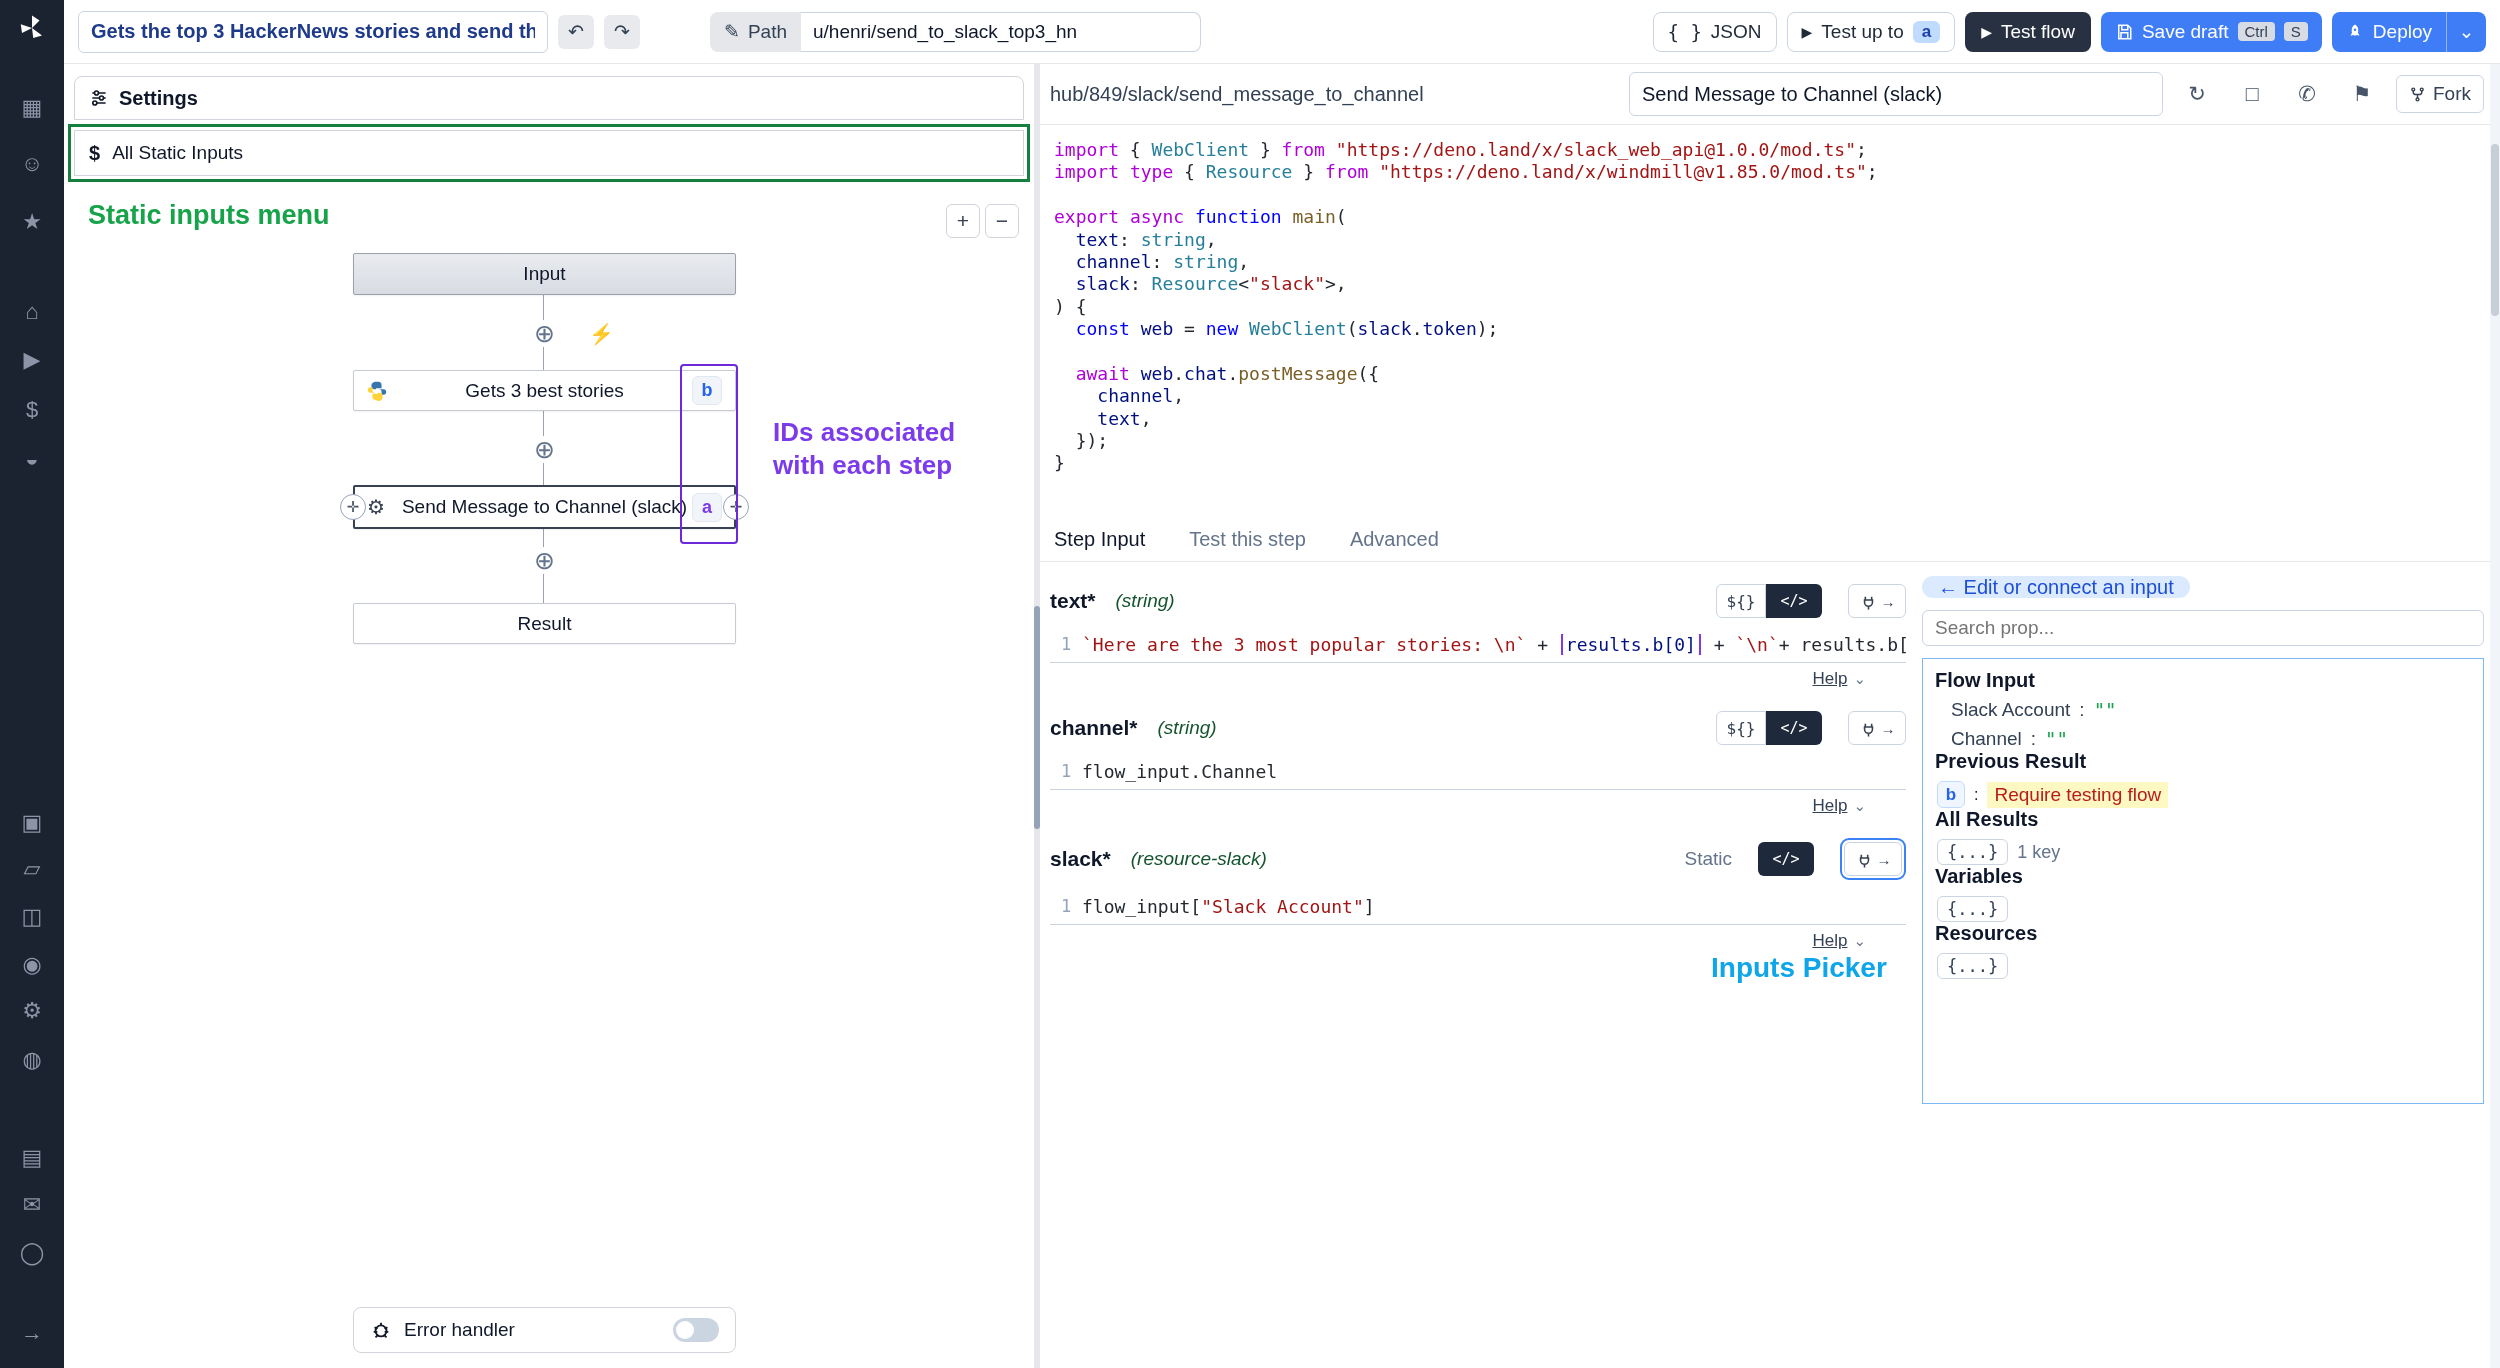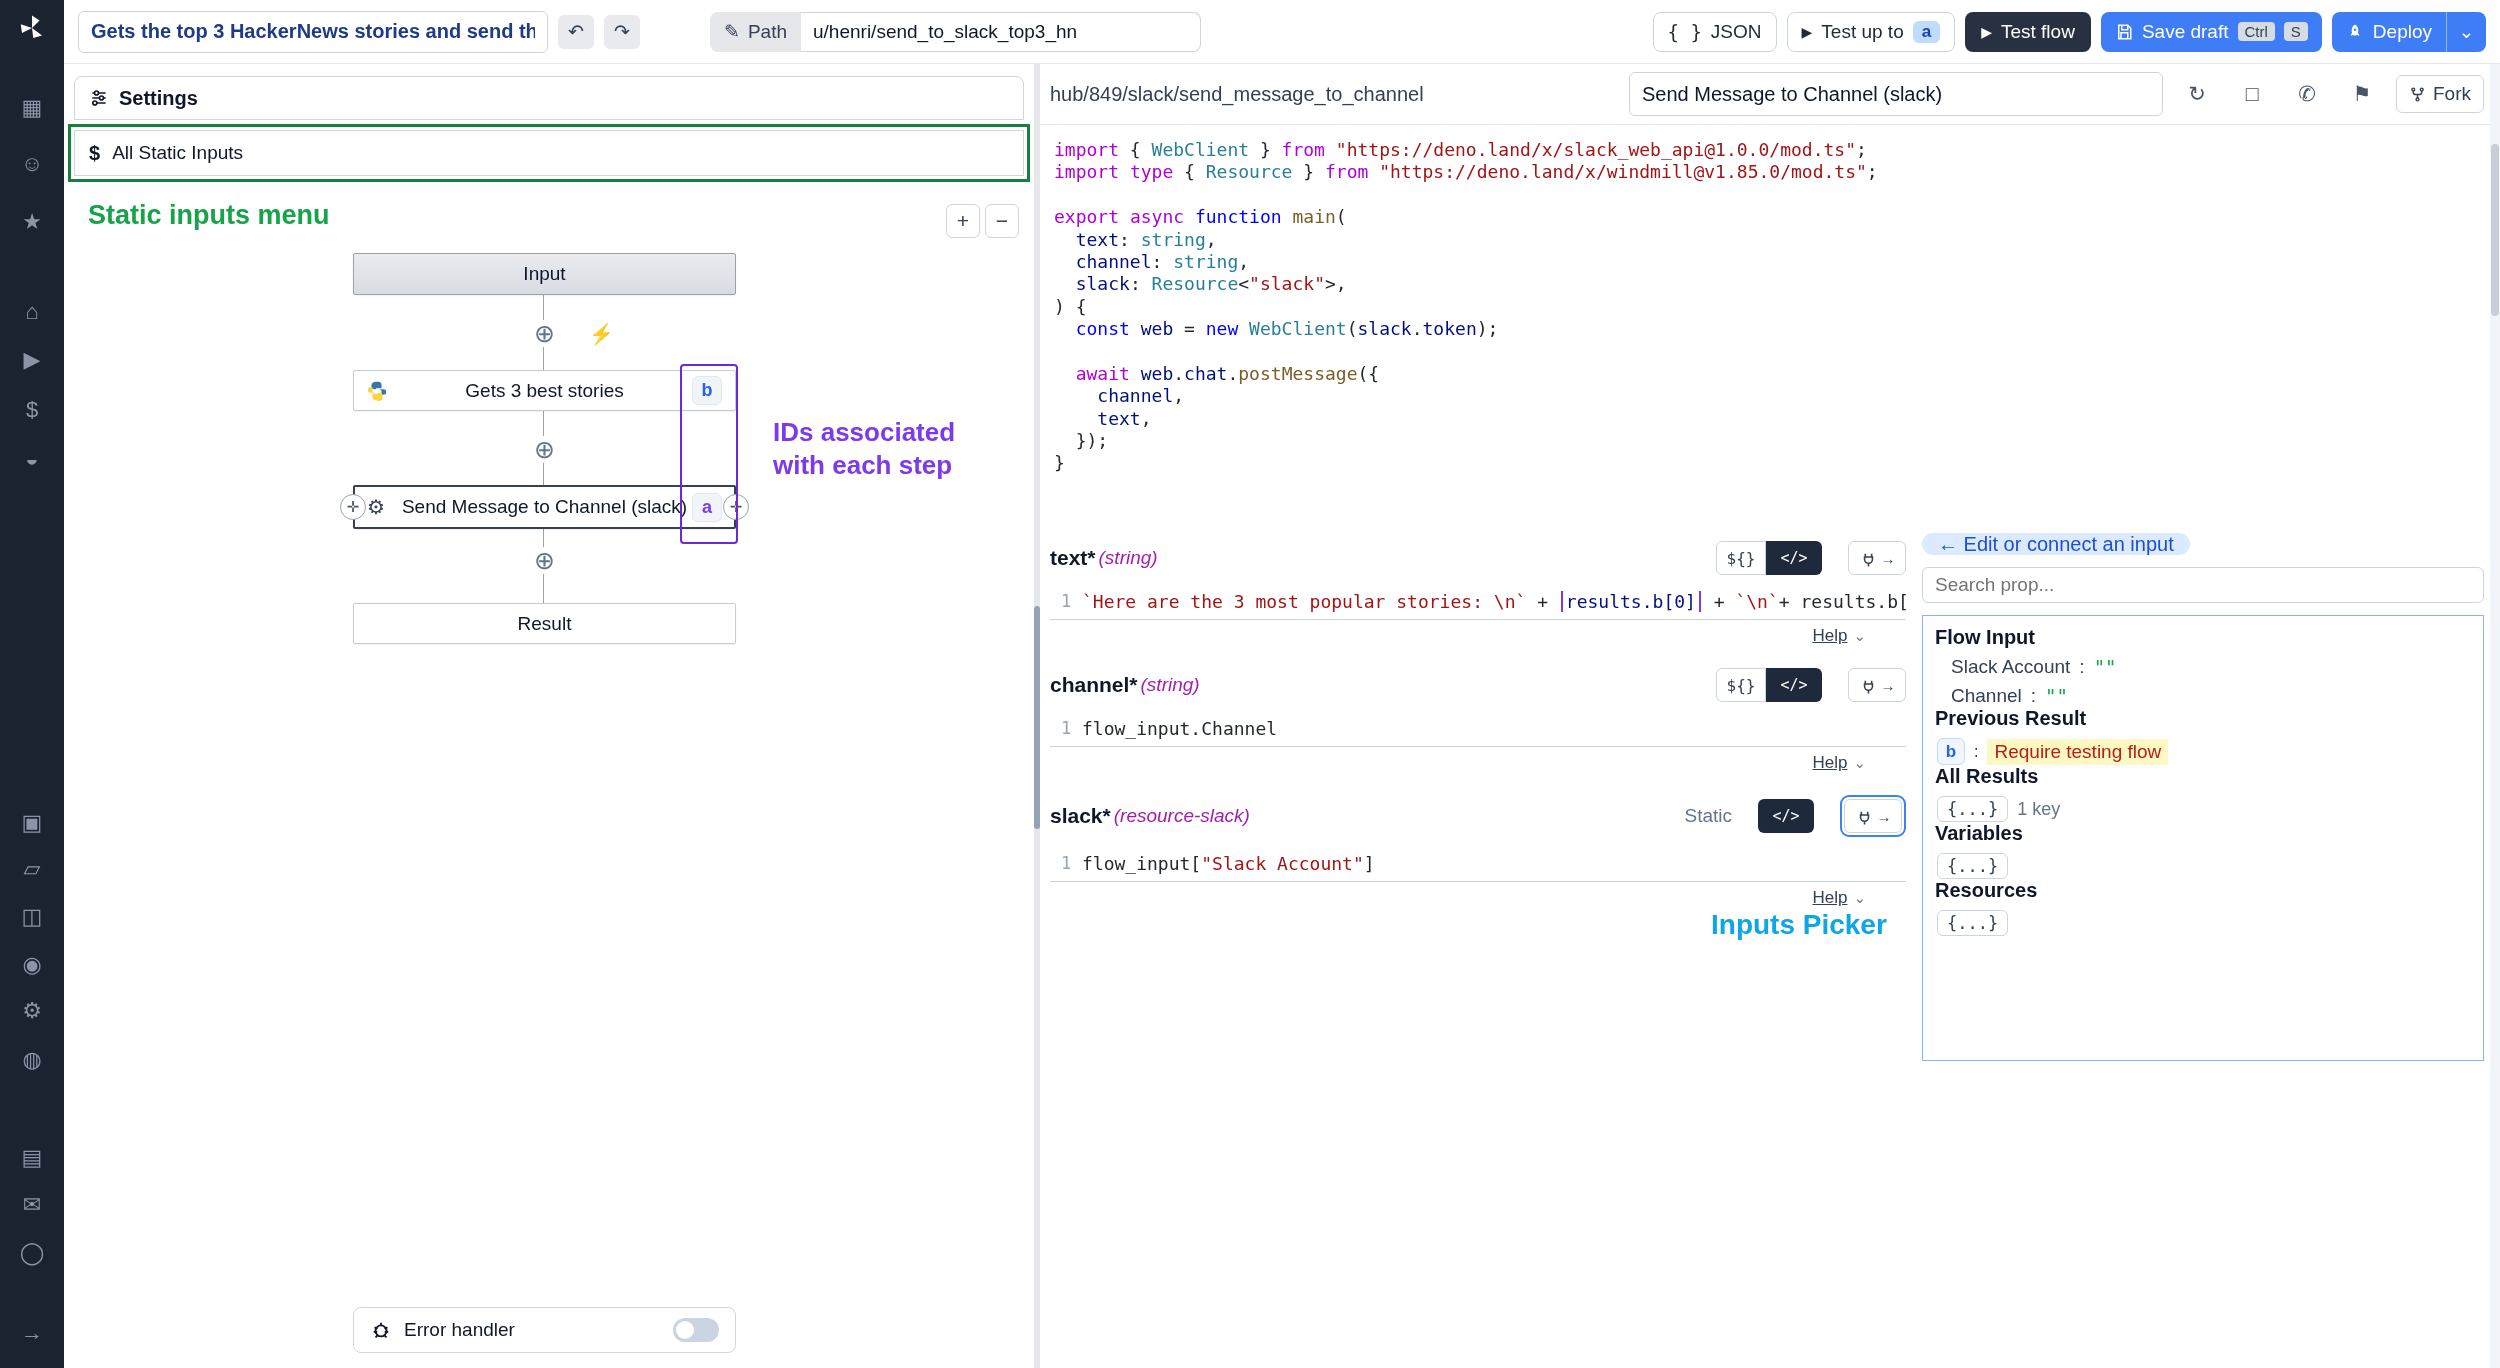--- a/index.html
+++ b/index.html
@@ -79,21 +79,21 @@
   .tok-fn{color:#795e26;} .tok-v{color:#001080;} .tok-pl{color:#24292f;}
   .tok-hl{color:#001080;border:2px solid #7c3aed;border-radius:3px;padding:0 3px;margin:0 2px;}
   .tabs{height:42px;flex:none;border-bottom:1px solid #e5e7eb;display:flex;align-items:flex-end;gap:44px;padding-left:14px;}
   .tab{font-size:20px;color:#64748b;padding-bottom:10px;cursor:pointer;}
   .tab.active{color:#0f172a;}
   .rp-body{flex:1;position:relative;padding-left:10px;}
   .fields{width:856px;}
   .field{margin-top:22px;}
   .field-head{display:flex;align-items:center;}
   .flabel{font-size:21px;font-weight:700;color:#0f172a;}
-  .ftype{font-style:italic;color:#a21caf;font-size:19px;margin-left:3px;}
+  .ftype{font-style:italic;color:#14532d;font-size:19px;margin-left:20px;}
   .static-word{color:#64748b;font-size:19px;}
   .fctrl{margin-left:auto;display:flex;align-items:center;gap:26px;}
   .btn-pair{display:flex;align-items:center;gap:0;}
   .dollar-btn{width:50px;height:34px;border:1px solid #cbd5e1;border-radius:6px 0 0 6px;display:flex;align-items:center;justify-content:center;font-family:"DejaVu Sans Mono",monospace;font-size:16px;color:#334155;background:#fff;cursor:pointer;box-sizing:border-box;}
   .code-btn{width:56px;height:34px;background:#1e293b;color:#fff;border:none;border-radius:0 6px 6px 0;display:flex;align-items:center;justify-content:center;font-family:"DejaVu Sans Mono",monospace;font-size:15px;cursor:pointer;}
   .code-btn.solo{border-radius:6px;}
   .plug-btn{width:58px;height:34px;border:1px solid #cbd5e1;border-radius:6px;display:flex;align-items:center;justify-content:center;gap:3px;background:#fff;color:#334155;cursor:pointer;box-sizing:border-box;font-size:15px;}
   .plug-outline{border:2px solid #3b82f6;border-radius:9px;padding:2px;}
   .mini-editor{margin-top:8px;display:flex;align-items:center;height:36px;border-bottom:1px solid #cbd5e1;}
   .gutter{width:32px;text-align:center;color:#94a3b8;font-family:"DejaVu Sans Mono",monospace;font-size:17px;flex:none;}
@@ -306,20 +306,25 @@
               <circle cx="18" cy="5" r="2"></circle>
               <circle cx="12" cy="19" r="2"></circle>
               <path d="M6 7v2c0 2 2 3 4 3h4c2 0 4-1 4-3V7M12 12v5"></path>
             </svg>
           <span>Fork</span>
         </button>
       </div>
 
       <div class="code-area"><div class="code-line"><span class="tok-k">import</span><span class="tok-pl"> { </span><span class="tok-t">WebClient</span><span class="tok-pl"> } </span><span class="tok-k">from</span><span class="tok-pl"> </span><span class="tok-str">"https://deno.land/x/slack_web_api@1.0.0/mod.ts"</span><span class="tok-pl">;</span></div><div class="code-line"><span class="tok-k">import</span><span class="tok-pl"> </span><span class="tok-k">type</span><span class="tok-pl"> { </span><span class="tok-t">Resource</span><span class="tok-pl"> } </span><span class="tok-k">from</span><span class="tok-pl"> </span><span class="tok-str">"https://deno.land/x/windmill@v1.85.0/mod.ts"</span><span class="tok-pl">;</span></div><div class="code-line">&nbsp;</div><div class="code-line"><span class="tok-k">export</span><span class="tok-pl"> </span><span class="tok-k">async</span><span class="tok-pl"> </span><span class="tok-s">function</span><span class="tok-pl"> </span><span class="tok-fn">main</span><span class="tok-pl">(</span></div><div class="code-line"><span class="tok-pl">  </span><span class="tok-v">text</span><span class="tok-pl">: </span><span class="tok-t">string</span><span class="tok-pl">,</span></div><div class="code-line"><span class="tok-pl">  </span><span class="tok-v">channel</span><span class="tok-pl">: </span><span class="tok-t">string</span><span class="tok-pl">,</span></div><div class="code-line"><span class="tok-pl">  </span><span class="tok-v">slack</span><span class="tok-pl">: </span><span class="tok-t">Resource</span><span class="tok-pl">&lt;</span><span class="tok-str">"slack"</span><span class="tok-pl">&gt;,</span></div><div class="code-line"><span class="tok-pl">) {</span></div><div class="code-line"><span class="tok-pl">  </span><span class="tok-s">const</span><span class="tok-pl"> </span><span class="tok-v">web</span><span class="tok-pl"> = </span><span class="tok-s">new</span><span class="tok-pl"> </span><span class="tok-t">WebClient</span><span class="tok-pl">(</span><span class="tok-v">slack</span><span class="tok-pl">.</span><span class="tok-v">token</span><span class="tok-pl">);</span></div><div class="code-line">&nbsp;</div><div class="code-line"><span class="tok-pl">  </span><span class="tok-k">await</span><span class="tok-pl"> </span><span class="tok-v">web</span><span class="tok-pl">.</span><span class="tok-v">chat</span><span class="tok-pl">.</span><span class="tok-fn">postMessage</span><span class="tok-pl">({</span></div><div class="code-line"><span class="tok-pl">    </span><span class="tok-v">channel</span><span class="tok-pl">,</span></div><div class="code-line"><span class="tok-pl">    </span><span class="tok-v">text</span><span class="tok-pl">,</span></div><div class="code-line"><span class="tok-pl">  });</span></div><div class="code-line"><span class="tok-pl">}</span></div></div>
 
+      <div class="tabs">
+        <span class="tab active">Step Input</span>
+        <span class="tab">Test this step</span>
+        <span class="tab">Advanced</span>
+      </div>
 
       <div class="rp-body">
         <div class="fields">
 
           <div class="field">
             <div class="field-head">
               <span class="flabel"><span>text</span><span>*</span></span>
               <span class="ftype">(string)</span>
               <span class="fctrl">
                 <span class="btn-pair">

